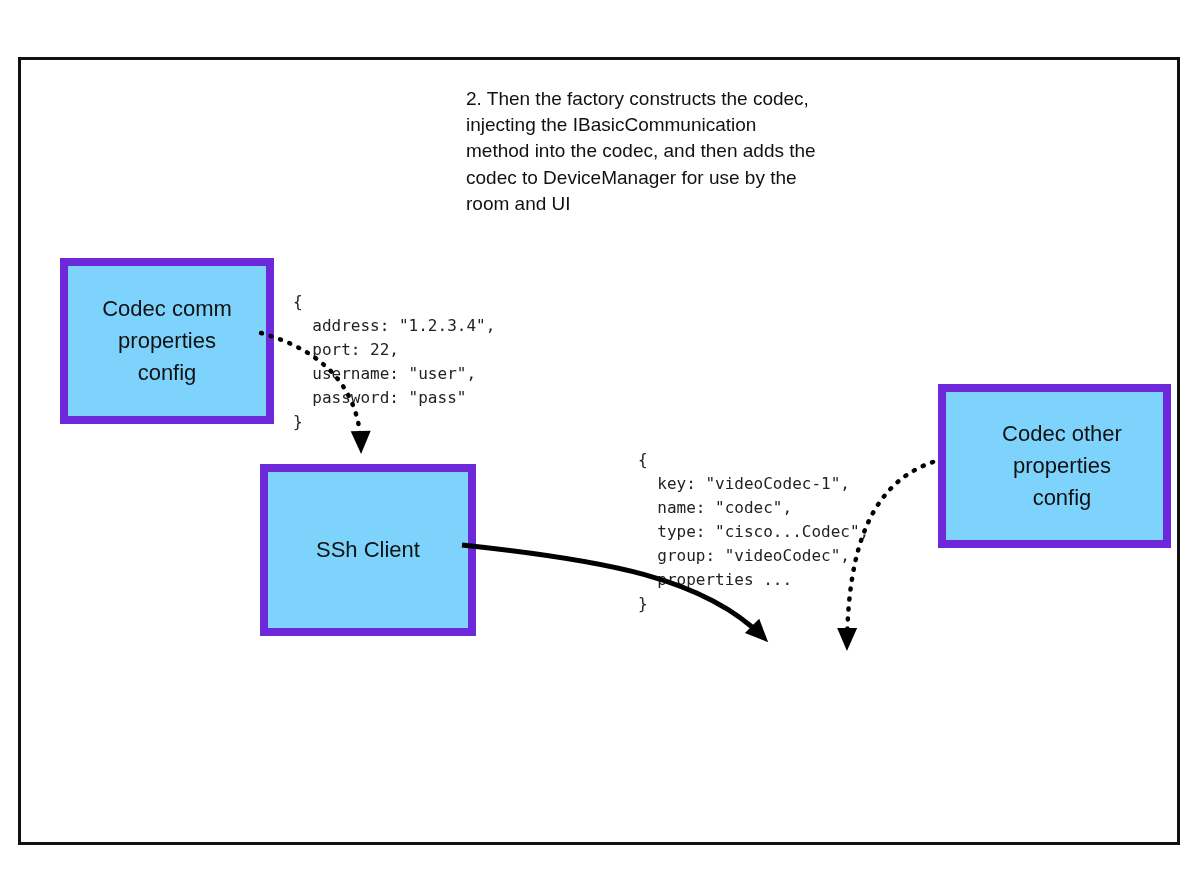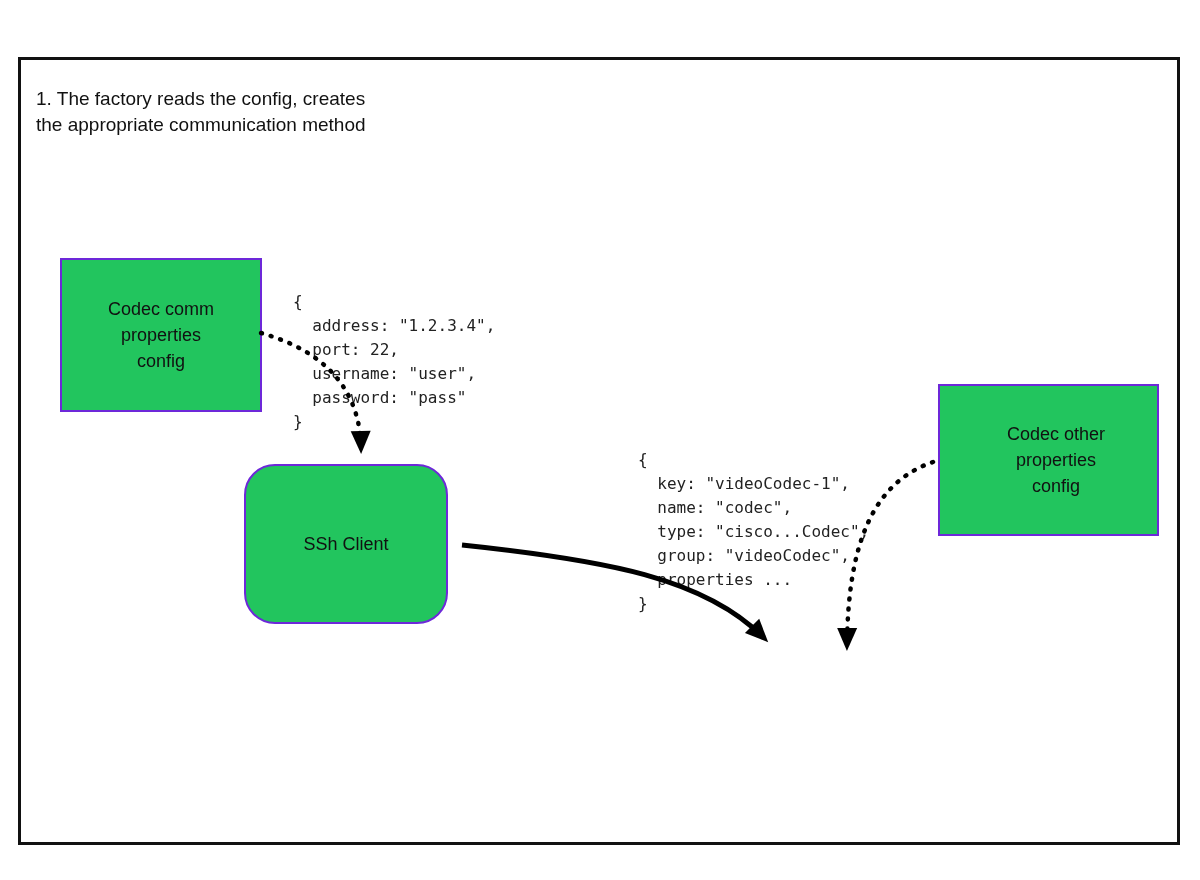--- a/index.html
+++ b/index.html
@@ -20,27 +20,27 @@
     background: #ffffff;
   }
   .note {
     position: absolute;
     font-size: 19px;
     line-height: 1.38;
     white-space: pre-line;
   }
   .dbox {
     position: absolute;
-    border: 2px solid #6d28d9;
-    background: #22c55e;
+    border: 8px solid #6d28d9;
+    background: #7dd3fc;
     display: flex;
     align-items: center;
     justify-content: center;
     text-align: center;
-    font-size: 18px;
+    font-size: 22px;
     line-height: 1.45;
     white-space: pre-line;
   }
   .code {
     position: absolute;
     font-family: "DejaVu Sans Mono", monospace;
     font-size: 16px;
     line-height: 24px;
     white-space: pre;
     color: #222222;
@@ -53,38 +53,41 @@
     pointer-events: none;
   }
 </style>
 </head>
 <body>
 
 <div class="canvas">
 
   <div class="frame"></div>
 
-  <div class="note" style="left:36px; top:86px; width:470px;">1. The factory reads the config, creates
-the appropriate communication method</div>
 
+  <div class="note" style="left:466px; top:86px; width:470px;">2. Then the factory constructs the codec,
+injecting the IBasicCommunication
+method into the codec, and then adds the
+codec to DeviceManager for use by the
+room and UI</div>
 
   <div class="dbox" style="left:60px; top:258px; width:198px; height:150px;">
     <span>Codec comm
 properties
 config</span>
   </div>
 
   <pre class="code" style="left:293px; top:290px;">{
   address: "1.2.3.4",
   port: 22,
   username: "user",
   password: "pass"
 }</pre>
 
-  <div class="dbox" style="left:244px; top:464px; width:200px; height:156px;border-radius:31px;">
+  <div class="dbox" style="left:260px; top:464px; width:200px; height:156px;">
     <span>SSh Client</span>
   </div>
 
   <pre class="code" style="left:638px; top:448px;">{
   key: "videoCodec-1",
   name: "codec",
   type: "cisco...Codec",
   group: "videoCodec",
   properties ...
 }</pre>

